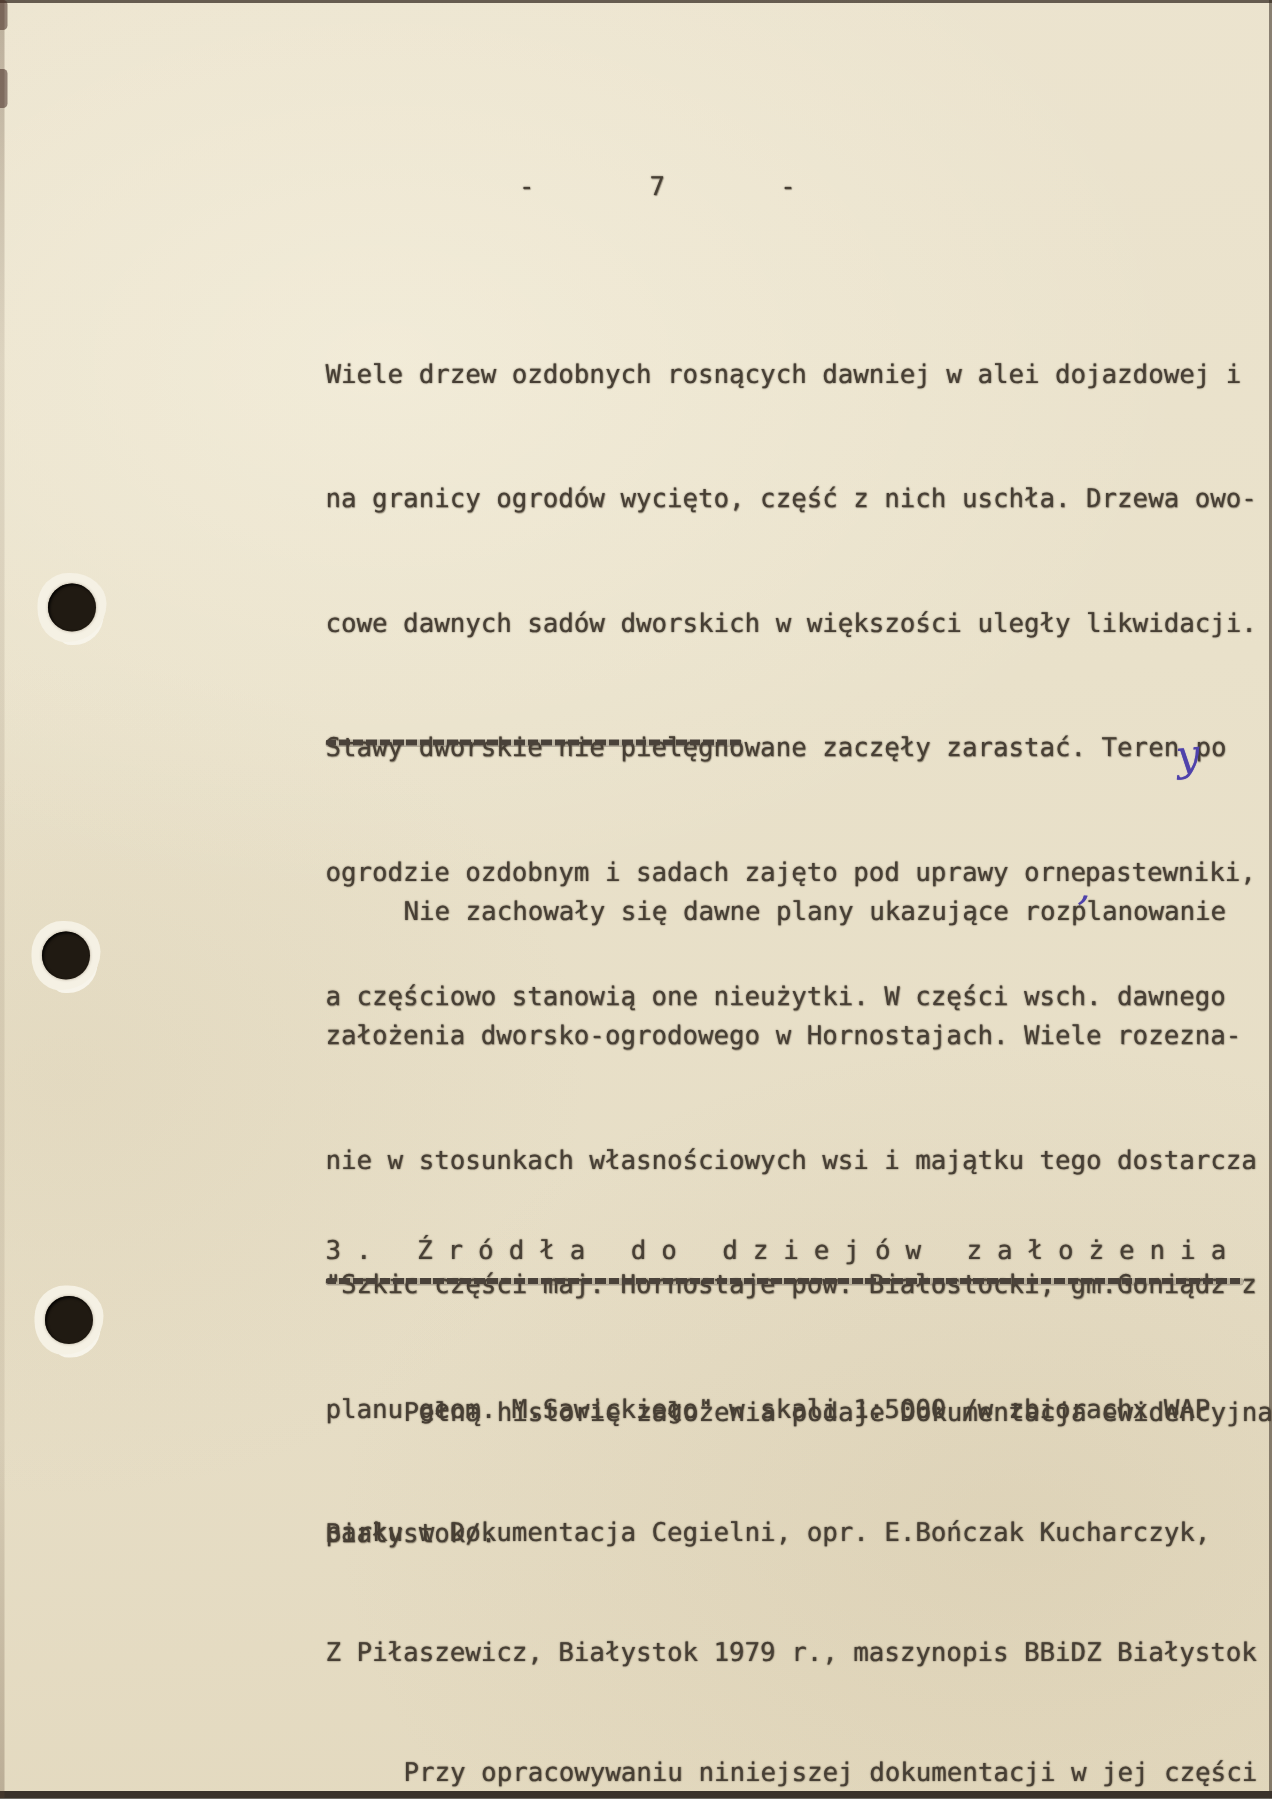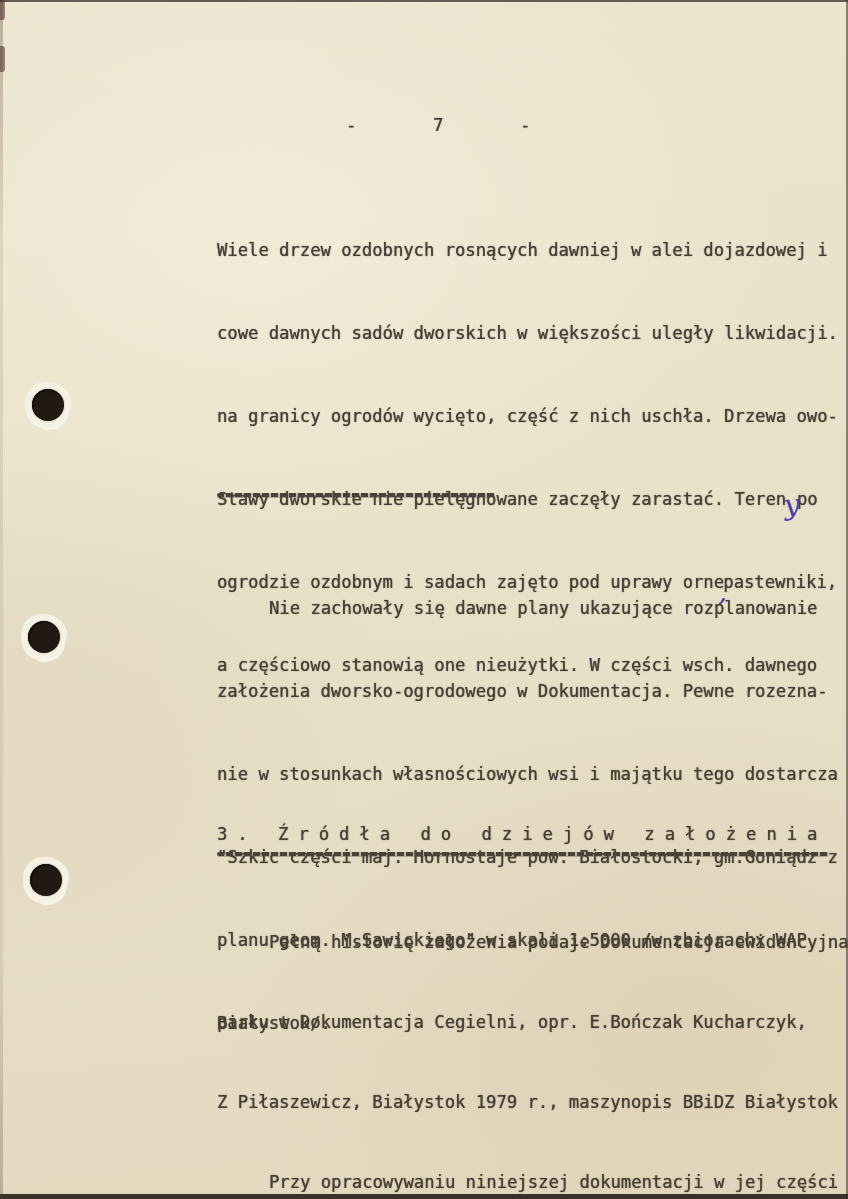--- a/index.html
+++ b/index.html
@@ -87,34 +87,34 @@
   </div>
   <div class="hole" style="left:23px;top:857px;">
     <div class="tear"></div>
     <div class="dark"></div>
   </div>
 
   <div id="page-number" class="type">-  7  -</div>
 
   <div class="block type" style="top:189px;">
     <div class="ln">Wiele drzew ozdobnych rosnących dawniej w alei dojazdowej i</div>
+    <div class="ln">na granicy ogrodów wycięto, część z nich uschła. Drzewa owo-</div>
     <div class="ln">cowe dawnych sadów dworskich w większości uległy likwidacji.</div>
-    <div class="ln">na granicy ogrodów wycięto, część z nich uschła. Drzewa owo-</div>
     <div class="ln"><span>Stawy dworskie nie pielęgnowane zaczęły zarastać. Teren</span><span class="hand hand-y">y</span><span>po</span></div>
     <div class="ln"><span>ogrodzie ozdobnym i sadach zajęto pod uprawy orne</span><span class="hand hand-comma">,</span><span>pastewniki,</span></div>
     <div class="ln">a częściowo stanowią one nieużytki. W części wsch. dawnego</div>
   </div>
 
   <div class="block" style="top:488px;width:290px;">
     <div class="underline" style="width:278px;"></div>
   </div>
 
   <div class="block type" style="top:547px;">
     <div class="ln indent">Nie zachowały się dawne plany ukazujące rozplanowanie</div>
-    <div class="ln">założenia dworsko-ogrodowego w Dokumentacja. Pewne rozezna-</div>
+    <div class="ln">założenia dworsko-ogrodowego w Hornostajach. Wiele rozezna-</div>
     <div class="ln">nie w stosunkach własnościowych wsi i majątku tego dostarcza</div>
     <div class="ln">"Szkic części maj. Hornostaje pow. Białostocki, gm.Goniądz z</div>
     <div class="ln">planu geom. M.Sawickiego" w skali 1:5000 /w zbiorachx WAP</div>
     <div class="ln">Białystok/.</div>
   </div>
 
   <div class="block" style="top:821px;width:640px;">
     <div class="type heading">3. Źródła do dziejów założenia</div>
     <div class="underline" style="width:612px;"></div>
   </div>

